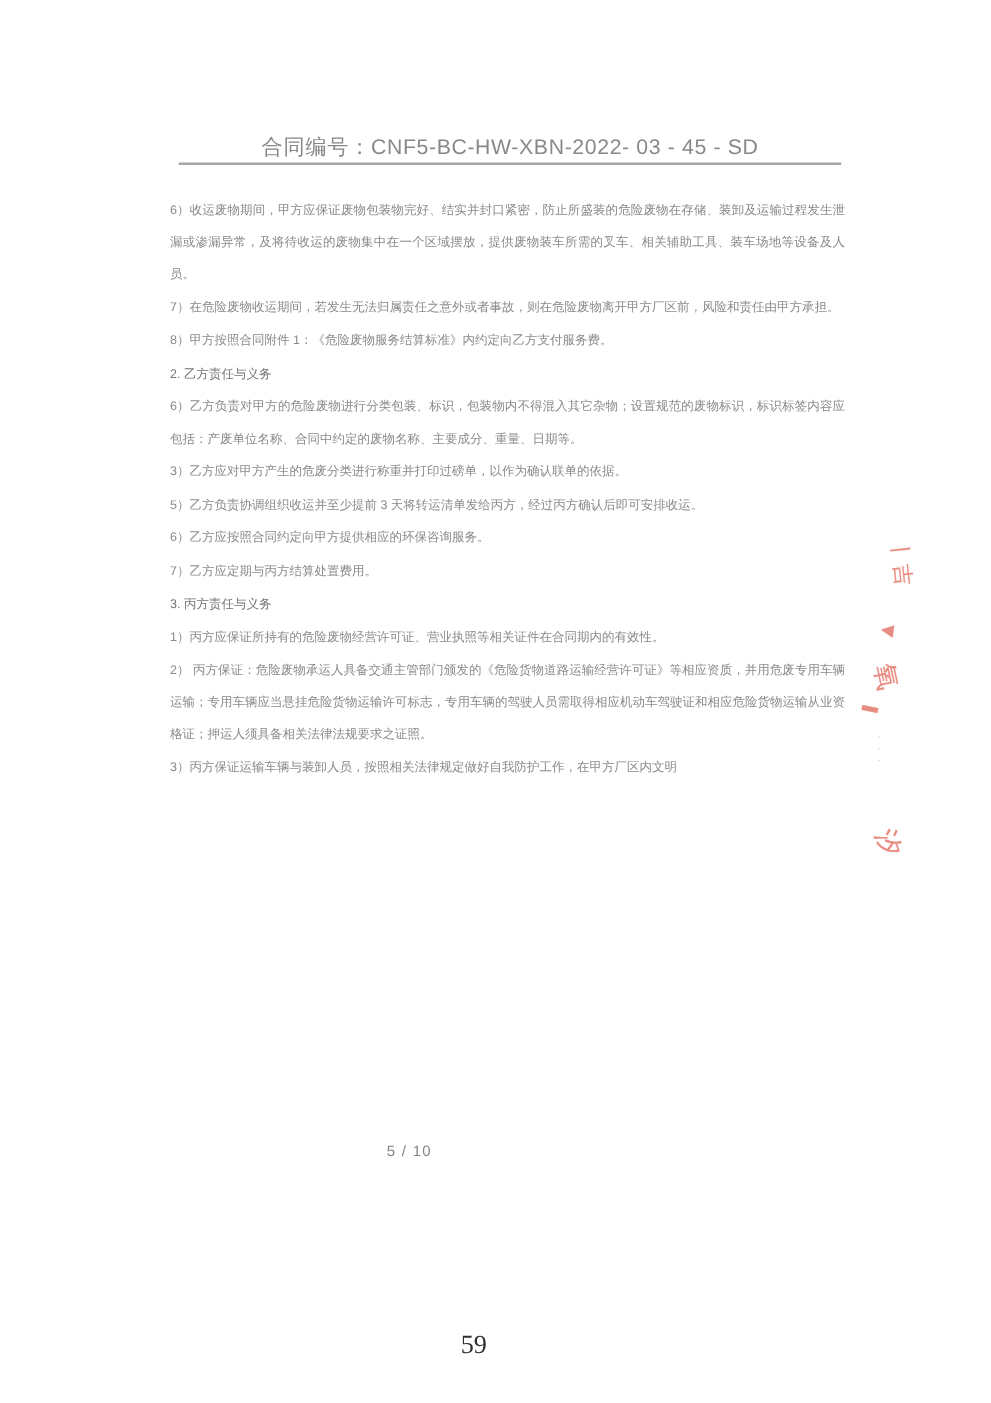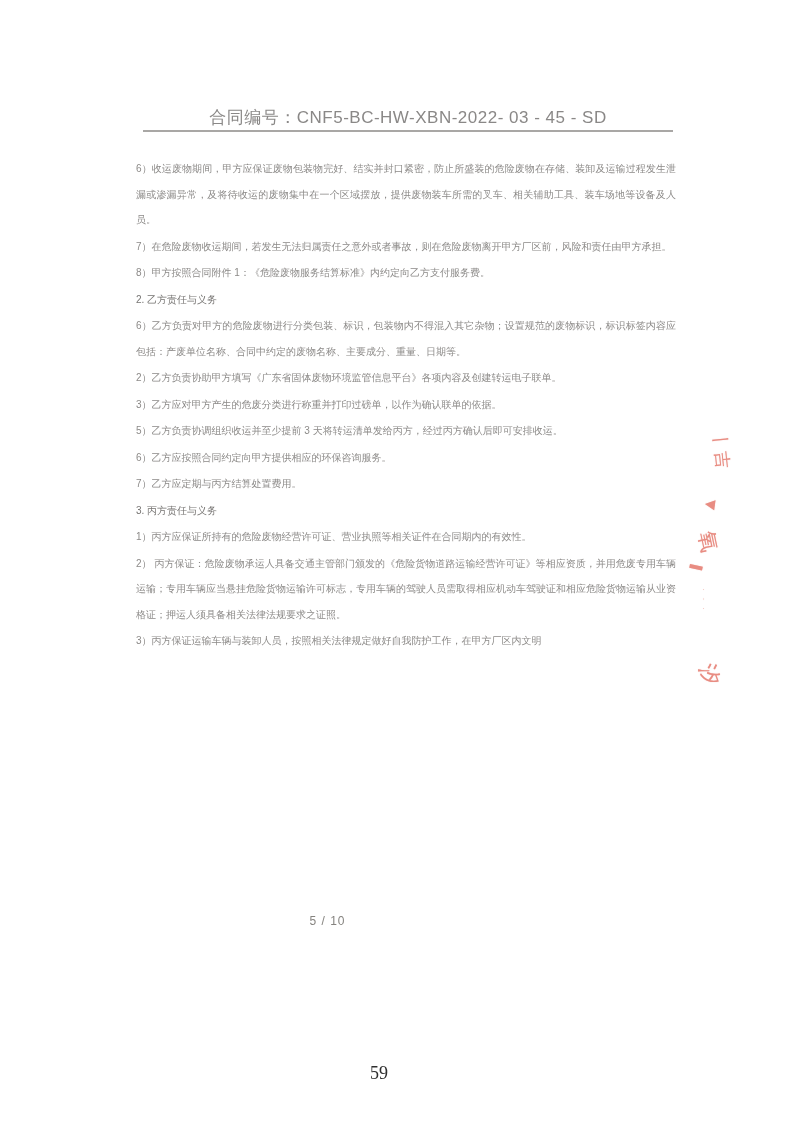--- a/index.html
+++ b/index.html
@@ -63,21 +63,21 @@
     letter-spacing: 1px;
     color: #85837f;
   }
   .doc-page-number {
     position: absolute;
     top: 1063px;
     left: 0;
     width: 758px;
     text-align: center;
     font-family: "Liberation Serif", serif;
-    font-size: 18px;
+    font-size: 21px;
     color: #2e2e2e;
   }
   
   .seal-frag {
     position: absolute;
     color: #e4796d;
     font-size: 20px;
     line-height: 1;
     opacity: 0.85;
     text-shadow: 0 0 1px rgba(228,121,109,0.55);
@@ -98,21 +98,20 @@
   <div class="doc-header">合同编号：CNF5-BC-HW-XBN-2022- 03 - 45 - SD</div>
 
   <div class="header-rule"></div>
 
   <div class="doc-body">
       <div class="para body">6）收运废物期间，甲方应保证废物包装物完好、结实并封口紧密，防止所盛装的危险废物在存储、装卸及运输过程发生泄漏或渗漏异常，及将待收运的废物集中在一个区域摆放，提供废物装车所需的叉车、相关辅助工具、装车场地等设备及人员。</div>
       <div class="para body">7）在危险废物收运期间，若发生无法归属责任之意外或者事故，则在危险废物离开甲方厂区前，风险和责任由甲方承担。</div>
       <div class="para body">8）甲方按照合同附件 1：《危险废物服务结算标准》内约定向乙方支付服务费。</div>
       <div class="para heading">2. 乙方责任与义务</div>
       <div class="para body">6）乙方负责对甲方的危险废物进行分类包装、标识，包装物内不得混入其它杂物；设置规范的废物标识，标识标签内容应包括：产废单位名称、合同中约定的废物名称、主要成分、重量、日期等。</div>
-      <div class="para body">2）乙方负责协助甲方填写《广东省固体废物环境监管信息平台》各项内容及创建转运电子联单。</div>
       <div class="para body">3）乙方应对甲方产生的危废分类进行称重并打印过磅单，以作为确认联单的依据。</div>
       <div class="para body">5）乙方负责协调组织收运并至少提前 3 天将转运清单发给丙方，经过丙方确认后即可安排收运。</div>
       <div class="para body">6）乙方应按照合同约定向甲方提供相应的环保咨询服务。</div>
       <div class="para body">7）乙方应定期与丙方结算处置费用。</div>
       <div class="para heading">3. 丙方责任与义务</div>
       <div class="para body">1）丙方应保证所持有的危险废物经营许可证、营业执照等相关证件在合同期内的有效性。</div>
       <div class="para body">2） 丙方保证：危险废物承运人具备交通主管部门颁发的《危险货物道路运输经营许可证》等相应资质，并用危废专用车辆运输；专用车辆应当悬挂危险货物运输许可标志，专用车辆的驾驶人员需取得相应机动车驾驶证和相应危险货物运输从业资格证；押运人须具备相关法律法规要求之证照。</div>
       <div class="para body">3）丙方保证运输车辆与装卸人员，按照相关法律规定做好自我防护工作，在甲方厂区内文明</div>
     </div>
 

